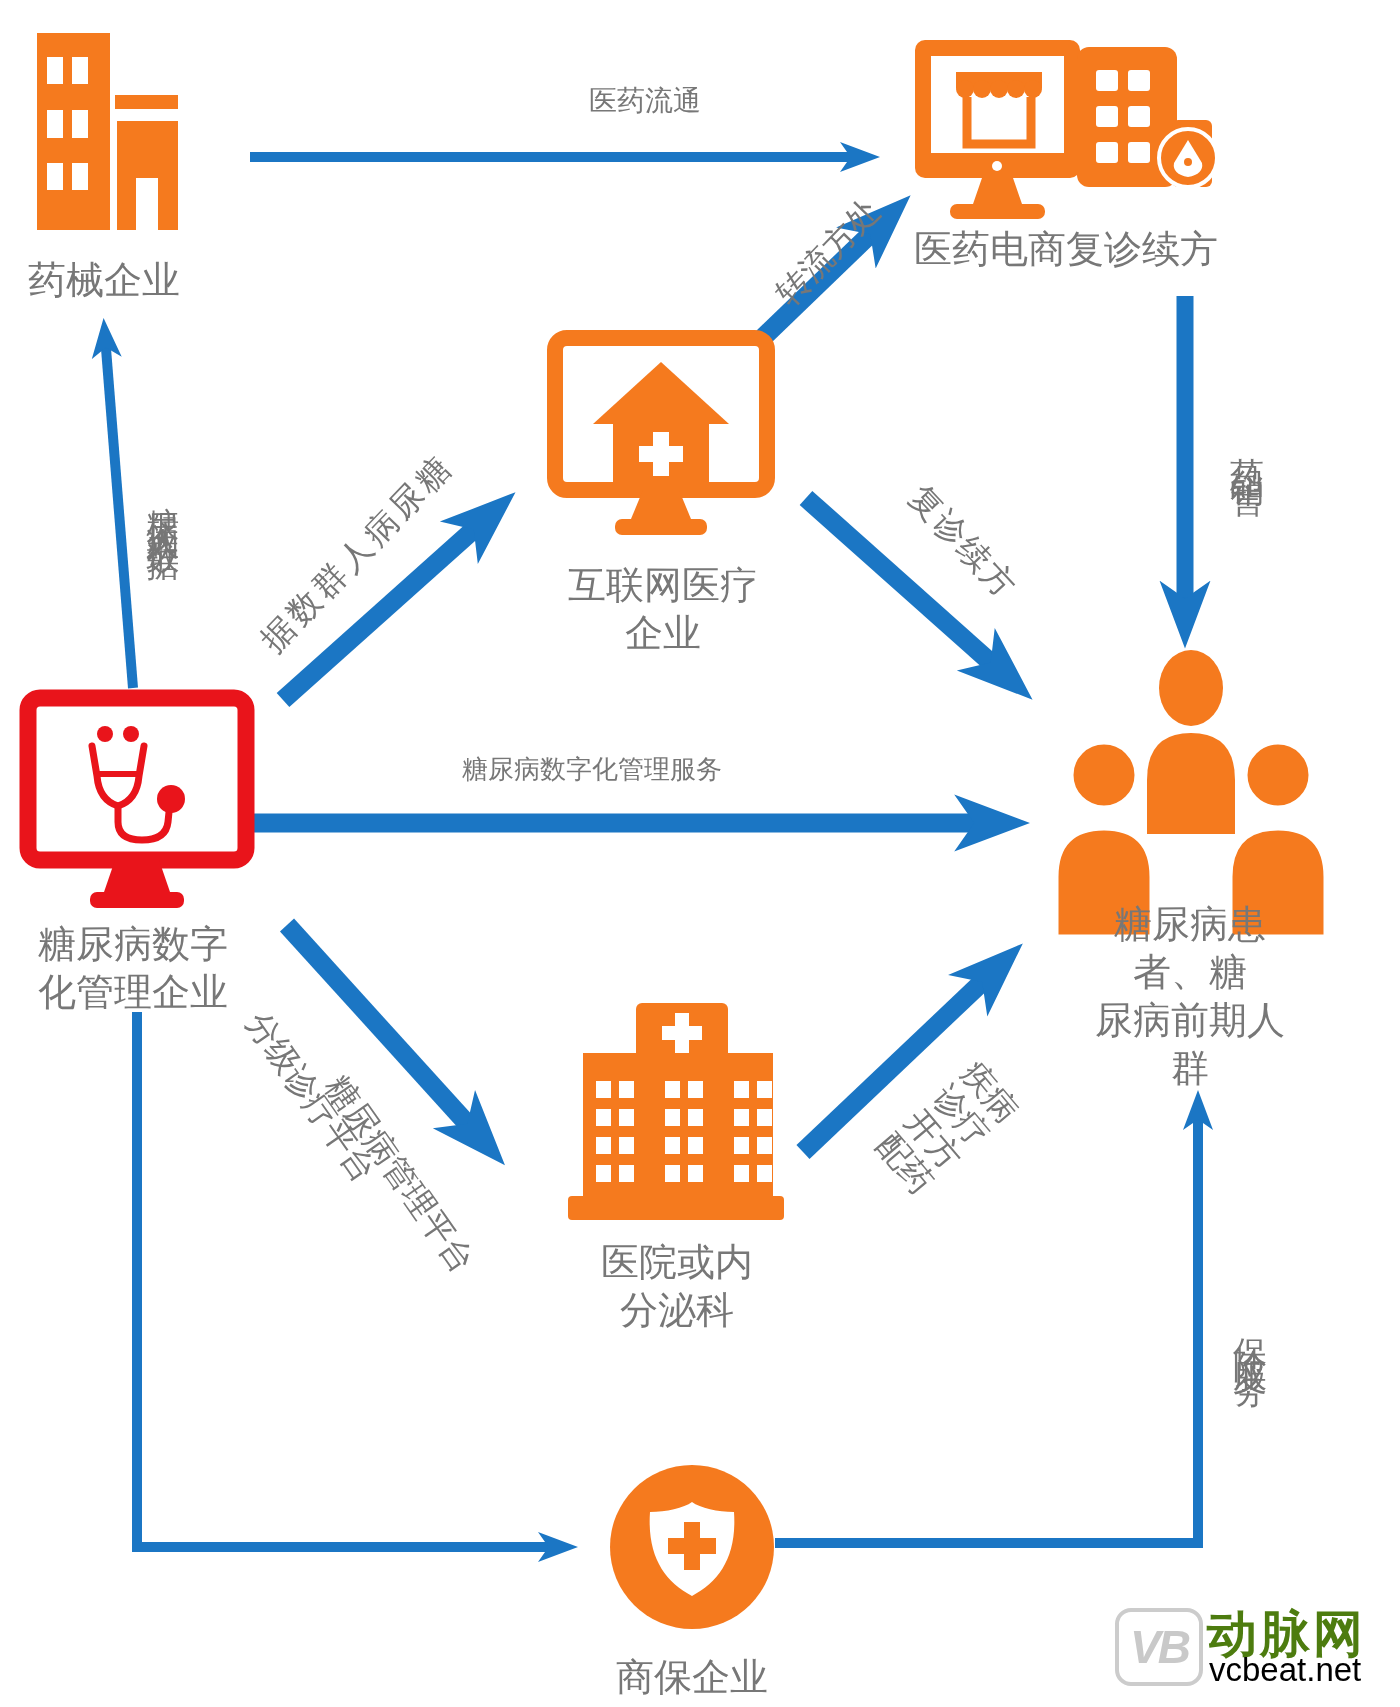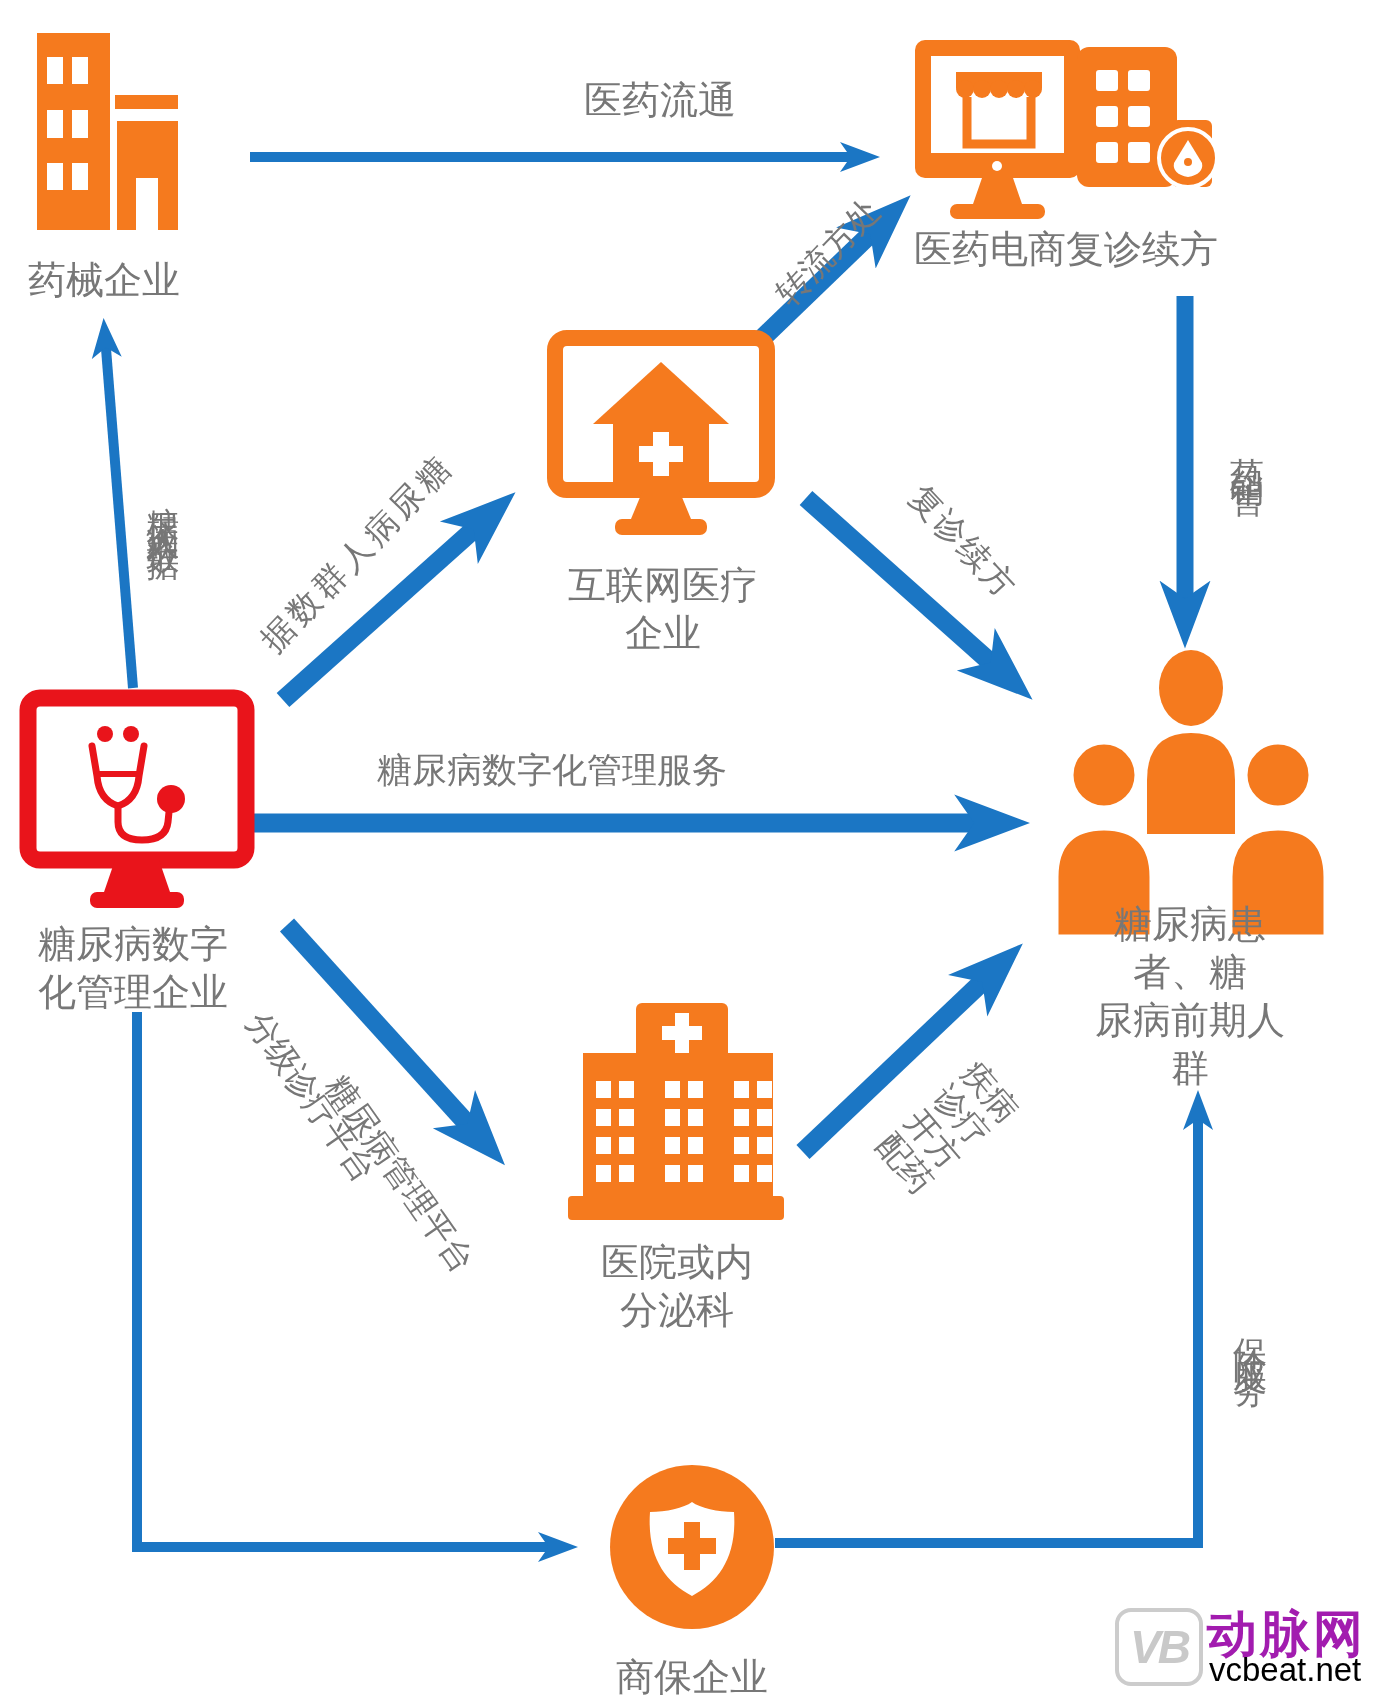--- a/index.html
+++ b/index.html
@@ -8,31 +8,31 @@
     font-family:"Liberation Sans","DejaVu Sans",sans-serif;
   }
   svg{position:absolute;left:0;top:0;overflow:visible;}
   .icon{position:absolute;}
   .lbl{
     position:absolute;color:#777777;white-space:nowrap;
     transform:translate(-50%,-50%);line-height:1.2;
   }
   .nlbl{font-size:38px;}
   .elbl{font-size:33px;}
-  .small{font-size:35px;}
+  .small{font-size:26px;margin-left:40px;}
   .ml{white-space:pre-line;text-align:center;line-height:1.26;}
   .vt{writing-mode:vertical-rl;text-orientation:upright;}
   .wm-box{
     position:absolute;left:1115px;top:1608px;width:80px;height:70px;
     border:4px solid #cccccc;border-radius:16px;color:#c9c9c9;
     display:flex;align-items:center;justify-content:center;
     font-size:46px;font-weight:bold;font-style:italic;letter-spacing:-3px;
   }
   .wm-name{
-    position:absolute;left:1207px;top:1601px;color:#a21caf;
+    position:absolute;left:1207px;top:1601px;color:#4d7c0f;
     font-size:50px;font-weight:bold;letter-spacing:3px;
   }
   .wm-site{
     position:absolute;left:1209px;top:1651px;color:#000000;font-size:33px;
   }
 </style>
 </head>
 <body>
 
 <div id="canvas">
@@ -196,21 +196,21 @@
   <div class="lbl nlbl ml" style="left:663px;top:610px">互联网医疗
 企业</div>
   <div class="lbl nlbl ml" style="left:133px;top:969px">糖尿病数字
 化管理企业</div>
   <div class="lbl nlbl ml" style="left:677px;top:1287px">医院或内
 分泌科</div>
   <div class="lbl nlbl ml" style="left:1190px;top:997px">糖尿病患者、糖
 尿病前期人群</div>
   <div class="lbl nlbl" style="left:692px;top:1678px">商保企业</div>
 
-  <div class="lbl elbl" style="left:660px;top:101px;font-size:38px">医药流通</div>
+  <div class="lbl elbl" style="left:645px;top:101px;font-size:28px">医药流通</div>
 
   <div class="lbl elbl vt" style="left:163px;top:505px;letter-spacing:7px">糖尿病人群数据</div>
 
   <div class="lbl elbl" style="left:357px;top:553px;letter-spacing:4px;transform:translate(-50%,-50%) rotate(-46deg)">据数群人病尿糖</div>
 
   <div class="lbl elbl" style="left:828px;top:252px;transform:translate(-50%,-50%) rotate(-46deg)">转流方处</div>
 
   <div class="lbl elbl vt" style="left:1247px;top:448px;font-size:34px;letter-spacing:9px">药品销售</div>
 
   <div class="lbl elbl" style="left:963px;top:542px;letter-spacing:2px;transform:translate(-50%,-50%) rotate(47deg)">复诊续方</div>

